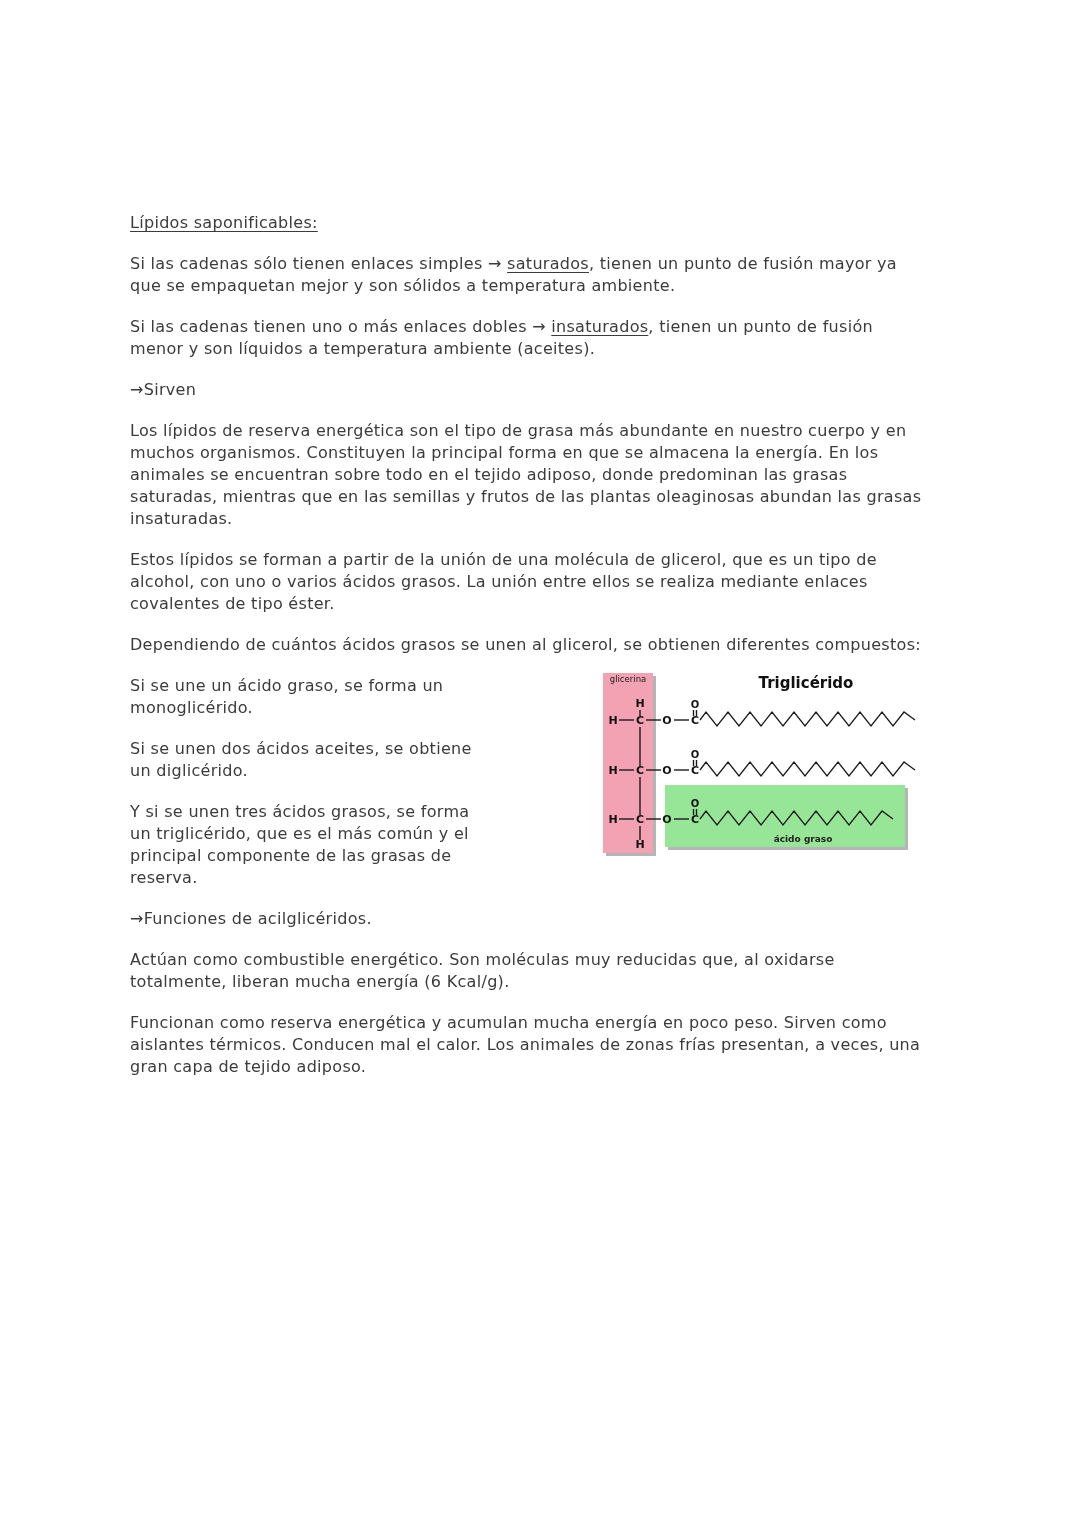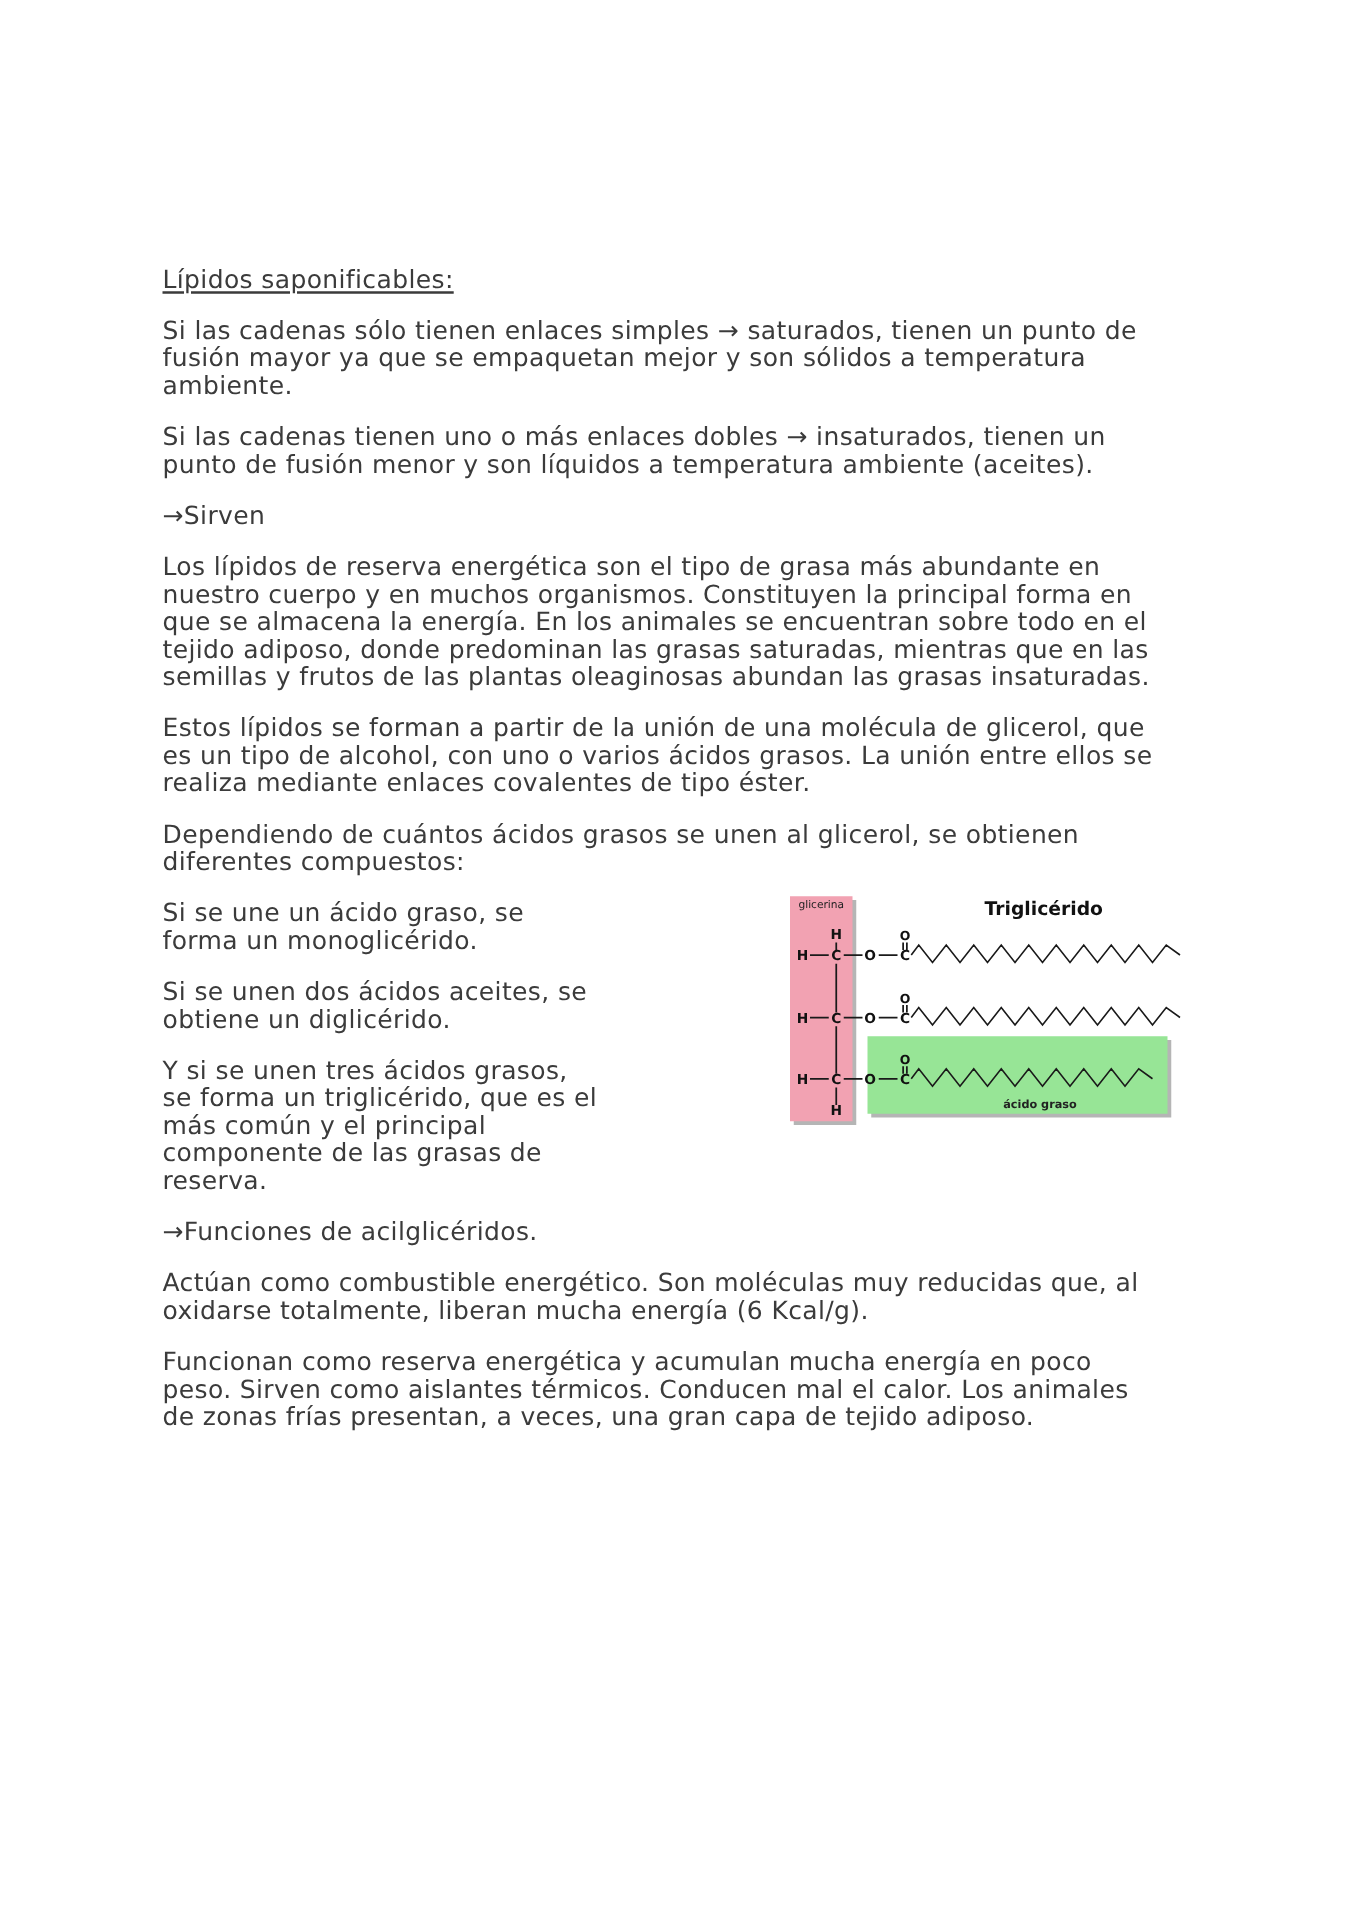--- a/index.html
+++ b/index.html
@@ -13,32 +13,32 @@
     font-family: "DejaVu Sans", "Liberation Sans", sans-serif;
     color: #3b3b3b;
   }
   .content {
     box-sizing: border-box;
     padding: 212px 0 0 130px;
     width: 930px;
   }
   .content p, .content h1, .content h2 {
     margin: 0 0 19px 0;
-    font-size: 20px;
+    font-size: 16px;
     line-height: 22px;
     letter-spacing: 0.3px;
     font-weight: normal;
     max-width: 800px;
   }
   .title { text-decoration: underline; text-underline-offset: 3px; }
-  .u { text-underline-offset: 3px; margin-top: 31px; }
+  .u { text-decoration: underline; text-underline-offset: 3px; margin-top: 31px; }
   .bold { font-weight: bold; }
   .two-col { display: flex; align-items: flex-start; gap: 48px; }
   .col-text { width: 352px; flex: none; }
-  .figure { margin-left: 100px; margin-top: -4px; flex: none; }
+  .figure { margin-left: 71px; margin-top: -4px; flex: none; }
   .atom { font: bold 11px "DejaVu Sans", sans-serif; fill: #111111; }
   .atom-sm { font: bold 10px "DejaVu Sans", sans-serif; fill: #111111; }
   .fig-title { font: bold 15px "DejaVu Sans", sans-serif; fill: #111111; }
   .fig-label-sm { font: 8.5px "DejaVu Sans", sans-serif; fill: #222222; }
   .fig-label-b { font: bold 9px "DejaVu Sans", sans-serif; fill: #222222; }
   .bond { stroke: #1a1a1a; stroke-width: 1.4; fill: none; }
   .chain { stroke: #1a1a1a; stroke-width: 1.3; fill: none; }
 </style>
 </head>
 <body>

